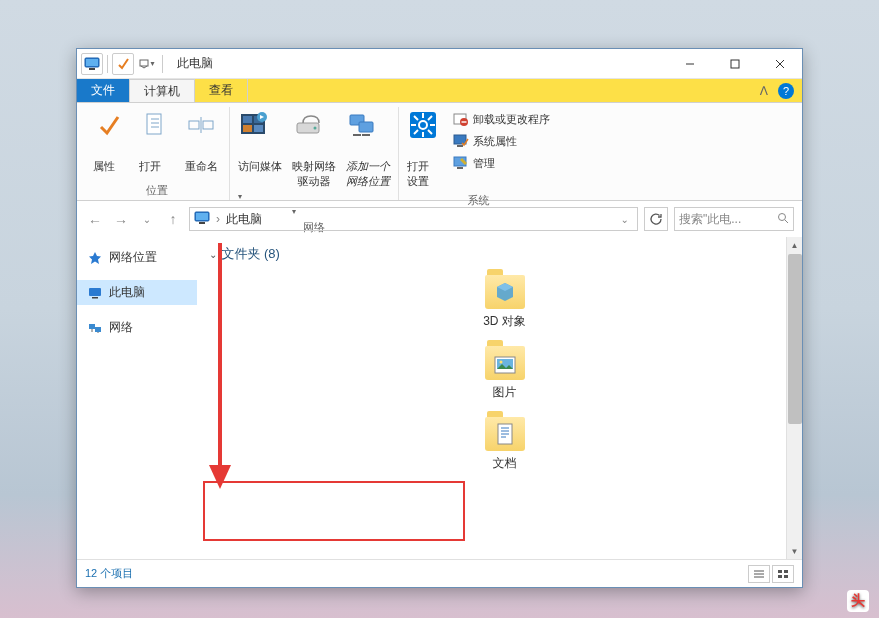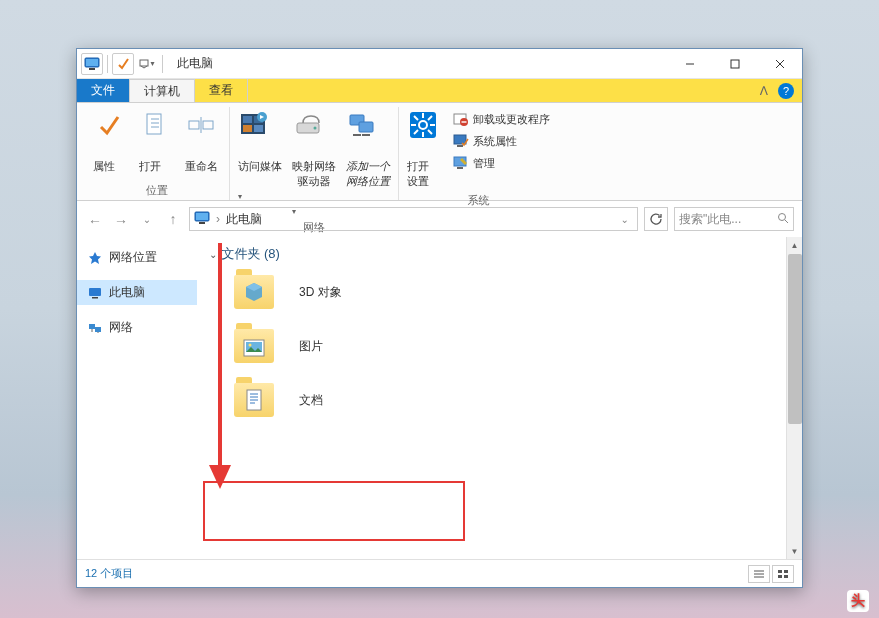--- a/index.html
+++ b/index.html
@@ -42,21 +42,21 @@
   .search { width:120px; height:24px; border:1px solid #ccc; display:flex; align-items:center; padding:0 4px; font-size:12px; color:#888; justify-content:space-between;}
   
   .body { flex:1; display:flex; min-height:0; }
   .nav-pane { width:120px; padding:8px 0; font-size:12px; }
   .nav-item { display:flex; align-items:center; gap:6px; padding:4px 10px; color:#333; }
   .nav-item.sel { background:#cde8ff; }
   .nav-item .ni-icon { width:16px; height:16px; display:flex; align-items:center; justify-content:center; }
   .content-wrap { flex:1; display:flex; min-width:0; position:relative; }
   .content { flex:1; padding:6px 0 6px 6px; font-size:12px; overflow:hidden; position:relative; }
   .group-header { color:#26547c; font-size:13px; padding:2px 6px; display:flex; align-items:center; gap:4px; }
-  .item { display:flex; align-items:center; gap:24px; padding:6px 10px 6px 20px; margin-left:10px; }
+  .item { display:flex; align-items:center; gap:0; padding:6px 10px 6px 20px; margin-left:10px;flex-direction:column; }
   .item .it-icon { width:42px; height:42px; display:flex; align-items:center; justify-content:center; position:relative; }
   .item .it-label { font-size:12px; color:#333; }
   .highlight-box { position:absolute; border:2px solid #e53935; }
   .arrow-svg { position:absolute; pointer-events:none; }
   .scroll { width:16px; background:#f0f0f0; border-left:1px solid #e0e0e0; display:flex; flex-direction:column; align-items:center; }
   .scroll-btn { height:16px; width:100%; display:flex; align-items:center; justify-content:center; font-size:8px; color:#666;}
   .scroll-thumb { width:14px; background:#c0c0c0; border-radius:2px; margin-top:1px; }
   .preview { width:210px; border-left:1px solid #e0e0e0; display:flex; align-items:center; justify-content:center; font-size:12px; color:#666; }
   
   .status { height:28px; border-top:1px solid #e0e0e0; display:flex; align-items:center; padding:12px 8px; font-size:11px; color:#1a6fb0; }

